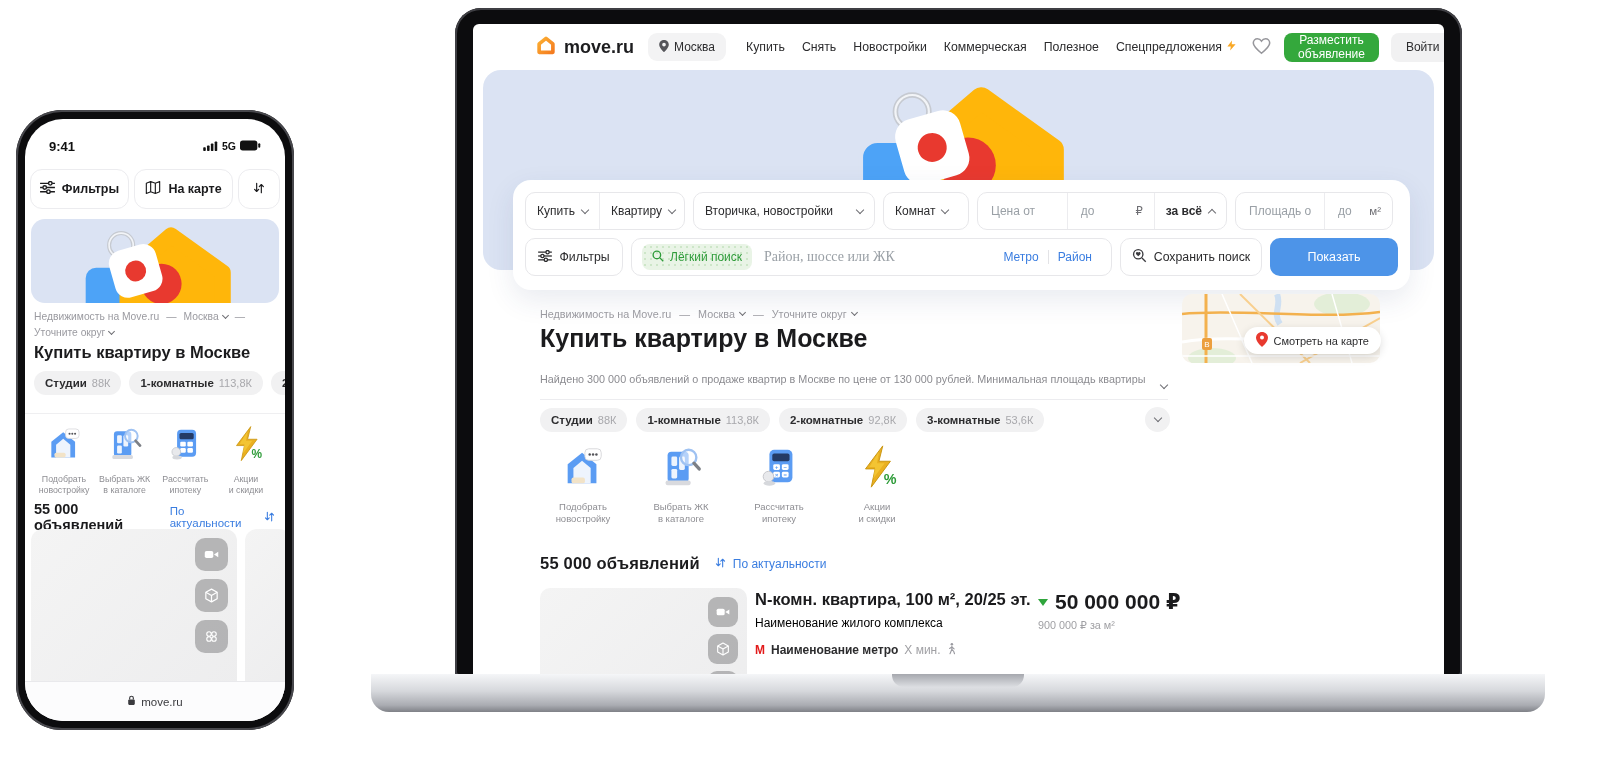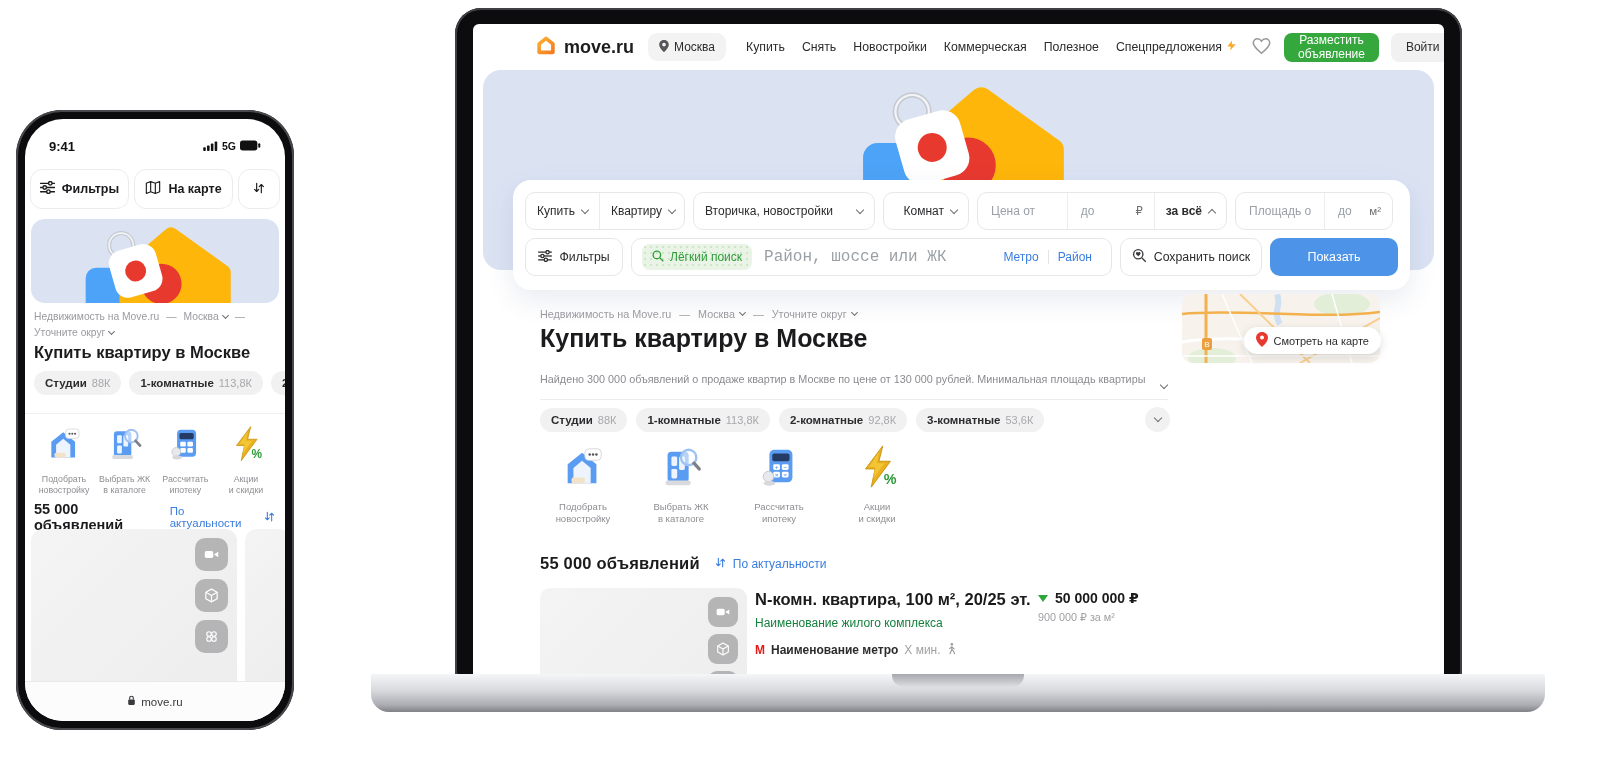--- a/index.html
+++ b/index.html
@@ -60,21 +60,21 @@
   .fcell + .fcell{border-left:1px solid #ececef}
   .fcell input{border:none;outline:none;width:100%;font-size:12px;font-family:inherit;color:#2c2c2e;background:transparent}
   .fcell input::placeholder{color:#9aa0a6}
   .suffix{color:#6e6e73;font-size:11.5px}
   .btn-bordered{display:flex;align-items:center;justify-content:center;gap:7px;height:38px;border:1px solid #e7e7ea;
                 border-radius:10px;background:#fff;font-size:12.3px;color:#2c2c2e;font-family:inherit;cursor:pointer}
   .query-field{flex:1;display:flex;align-items:center;gap:10px;border:1px solid #e7e7ea;border-radius:10px;padding:0 10px}
   .easy-pill{display:flex;align-items:center;gap:6px;height:26px;padding:8px 10px;border-radius:8px;background:#e9f4e6;
              background-image:radial-gradient(#cde6c8 1px,transparent 1.2px);background-size:6px 6px;
              color:#2f9c3a;font-size:12px;white-space:nowrap}
-  .query-field input{flex:1;border:none;outline:none;font-size:16px;font-family:Liberation Mono, monospace;background:transparent}
+  .query-field input{flex:1;border:none;outline:none;font-size:14px;font-family:Liberation Serif, serif;background:transparent}
   .query-field input::placeholder{color:#9aa0a6}
   .mr-links{display:flex;align-items:center;font-size:12px;color:#3a7de0;white-space:nowrap}
   .mr-links span{padding:0 9px;cursor:pointer}
   .mr-links span + span{border-left:1px solid #e3e3e6}
   .btn-show{width:128px;height:38px;border:none;border-radius:10px;background:#4d94e8;color:#fff;font-size:12.5px;
             font-family:inherit;cursor:pointer}
 
   .bc{position:absolute;left:67px;top:284px;display:flex;align-items:center;gap:8px;font-size:10.8px;color:#9a9aa0}
   .bc .lnk{display:flex;align-items:center;gap:5px;cursor:pointer}
   .h1d{position:absolute;left:67px;top:300px;font-size:25px;font-weight:700;color:#1b1b1d}
@@ -97,27 +97,27 @@
 
   .results{position:absolute;left:67px;top:530px;display:flex;align-items:center;gap:14px}
   .res-count{font-size:16.5px;font-weight:700;color:#1b1b1d;letter-spacing:.2px}
   .res-sort{display:flex;align-items:center;gap:6px;font-size:12px;color:#3a7de0;cursor:pointer}
 
   .listing-img{position:absolute;left:67px;top:564px;width:207px;height:120px;border-radius:10px;
                background:linear-gradient(135deg,#f4f4f4,#ededee)}
   .listing-img .stack{position:absolute;right:9px;top:9px;display:flex;flex-direction:column;gap:7px}
   .listing-img .media-btn{width:30px;height:30px}
   .lst-title{position:absolute;left:282px;top:566px;font-size:16.5px;font-weight:700;color:#1b1b1d}
-  .lst-complex{position:absolute;left:282px;top:592px;font-size:12px;color:#15803d;cursor:pointer}
+  .lst-complex{position:absolute;left:282px;top:592px;font-size:12px;color:#000000;cursor:pointer}
   .lst-metro{position:absolute;left:282px;top:618px;display:flex;align-items:center;gap:6px;font-size:12px}
   .metro-m{color:#e21a1a;font-weight:800;font-size:12px}
   .lst-metro .mname{font-weight:600;color:#2c2c2e}
   .lst-metro .mtime{color:#a0a0a4}
   .price-wrap{position:absolute;left:565px;top:566px}
-  .price-line{display:flex;align-items:center;gap:7px;font-size:14px;font-weight:700;color:#1b1b1d}
+  .price-line{display:flex;align-items:center;gap:7px;font-size:21px;font-weight:700;color:#1b1b1d}
   .tri-down{width:0;height:0;border-left:5px solid transparent;border-right:5px solid transparent;border-top:7px solid #2fa53c}
   .price-per{margin-top:5px;font-size:10.8px;color:#a0a0a4}
 
   
   .ph-status{position:absolute;left:0;top:18px;width:100%;display:flex;align-items:center;padding:0 24px}
   .ph-time{font-size:13px;font-weight:700;color:#111}
   .ph-sticons{margin-left:auto;display:flex;align-items:center;gap:4px}
   .ph-5g{font-size:10.5px;font-weight:700;color:#111}
   .ph-toolbar{position:absolute;left:5px;top:50px;width:250px;display:flex;gap:5px}
   .ph-tbtn{display:flex;align-items:center;justify-content:center;gap:7px;height:40px;border:1px solid #ececef;
@@ -235,21 +235,21 @@
               <span class="chev"></span>
           </div>
         </div>
         <div class="fgroup" style="width:182px">
           <div class="fcell" style="flex:1;justify-content:space-between">
             <span>Вторичка, новостройки</span>
               <span class="chev"></span>
           </div>
         </div>
         <div class="fgroup" style="width:86px">
-          <div class="fcell" style="flex:1;justify-content:flex-end">
+          <div class="fcell" style="flex:1;justify-content:flex-start">
             <span>Комнат</span>
               <span class="chev"></span>
           </div>
         </div>
         <div class="fgroup" style="width:250px">
           <div class="fcell" style="width:92px">
             <input placeholder="Цена от" style="">
           </div>
           <div class="fcell" style="width:90px">
             <input placeholder="до" style="">

